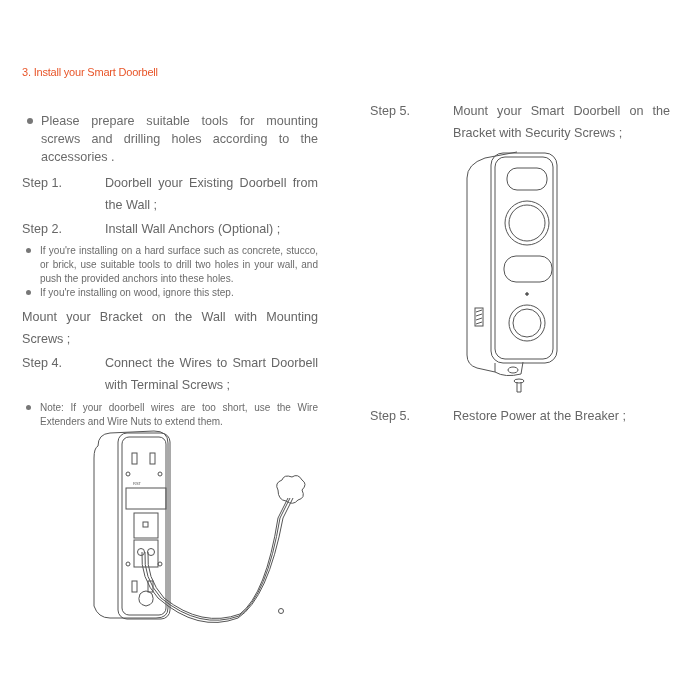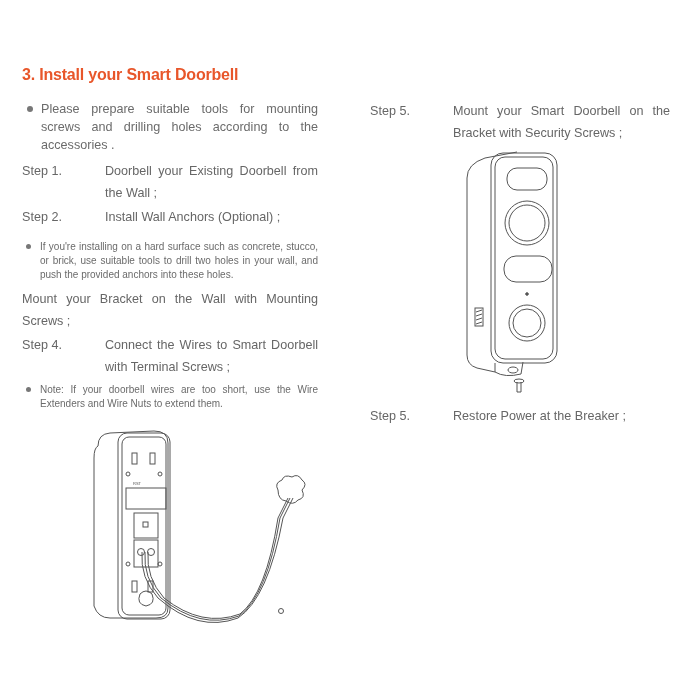--- a/index.html
+++ b/index.html
@@ -1,52 +1,56 @@
 <!DOCTYPE html>
 <html><head>
   <meta charset="utf-8">
   <style>
     html, body { margin:0; padding:0; background:#ffffff; }
     body { width:686px; height:686px; position:relative; overflow:hidden; font-family:"Liberation Sans", sans-serif; color:#666; }
-    .title { position:absolute; left:22px; top:66px; font-size:16px; font-weight:bold; color:#E8562A; letter-spacing:-0.2px; }
+    .title { position:absolute; left:22px; top:66px; font-size:11px; font-weight:normal; color:#E8562A; letter-spacing:-0.2px; }
     .col-left { position:absolute; left:22px; top:100px; width:296px; }
     .col-right { position:absolute; left:370px; top:100px; width:300px; }
     .bullet { position:relative; padding-left:19px; font-size:12.6px; line-height:18px; color:#6b6b6b; text-align:justify; text-align-last:left; }
     .bullet .dot { position:absolute; left:5px; top:6px; width:6px; height:6px; border-radius:50%; background:#777; }
     .step { display:flex; font-size:12.6px; line-height:22px; color:#666;gap:32px; }
     .step .num { width:51px; flex:none; white-space:nowrap; }
     .step .txt { flex:1; text-align:justify; text-align-last:left; }
     .small { font-size:10px; line-height:14px; color:#6b6b6b; position:relative; padding-left:18px; text-align:justify; text-align-last:left; }
     .small .dot { position:absolute; left:4px; top:4px; width:5px; height:5px; border-radius:50%; background:#777; }
     .illus { position:absolute; }
   </style>
 </head>
 <body>
 
 <div class="title">3. Install your Smart Doorbell</div>
 
 <div class="col-left">
-  <div class="bullet" style="margin-top:0;">
+  <div class="bullet" style="margin-top:12px;">
     <span class="dot"></span>
     <span>Please prepare suitable tools for mounting screws and drilling holes according to the accessories .</span>
   </div>
 
   <div class="step" style="margin-top:6px;">
     <span class="num">Step 1.</span>
     <span class="txt">Doorbell your Existing Doorbell from the Wall ;</span>
   </div>
 
   <div class="step" style="margin-top:2px;">
     <span class="num">Step 2.</span>
     <span class="txt">Install Wall Anchors (Optional) ;</span>
   </div>
 
-  <div class="small" style="margin-top:12px;">
+  <div class="small" style="margin-top:4px;">
     <span class="dot"></span>
     <span>If you're installing on a hard surface such as concrete, stucco, or brick, use suitable tools to drill two holes in your wall, and push the provided anchors into these holes.</span>
+  </div>
+  <div class="small">
+    <span class="dot"></span>
+    <span>If you're installing on wood, ignore this step.</span>
   </div>
 
   <div class="step" style="margin-top:6px;">
     <span class="txt">Mount your Bracket on the Wall with Mounting Screws ;</span>
   </div>
 
   <div class="step" style="margin-top:2px;">
     <span class="num">Step 4.</span>
     <span class="txt">Connect the Wires to Smart Doorbell with Terminal Screws ;</span>
   </div>

